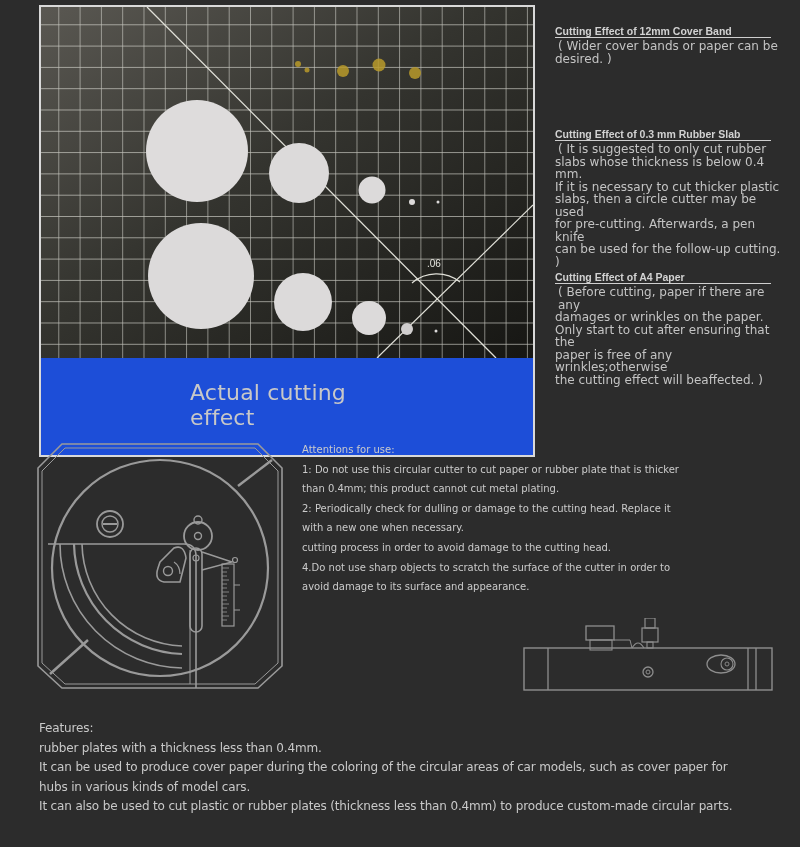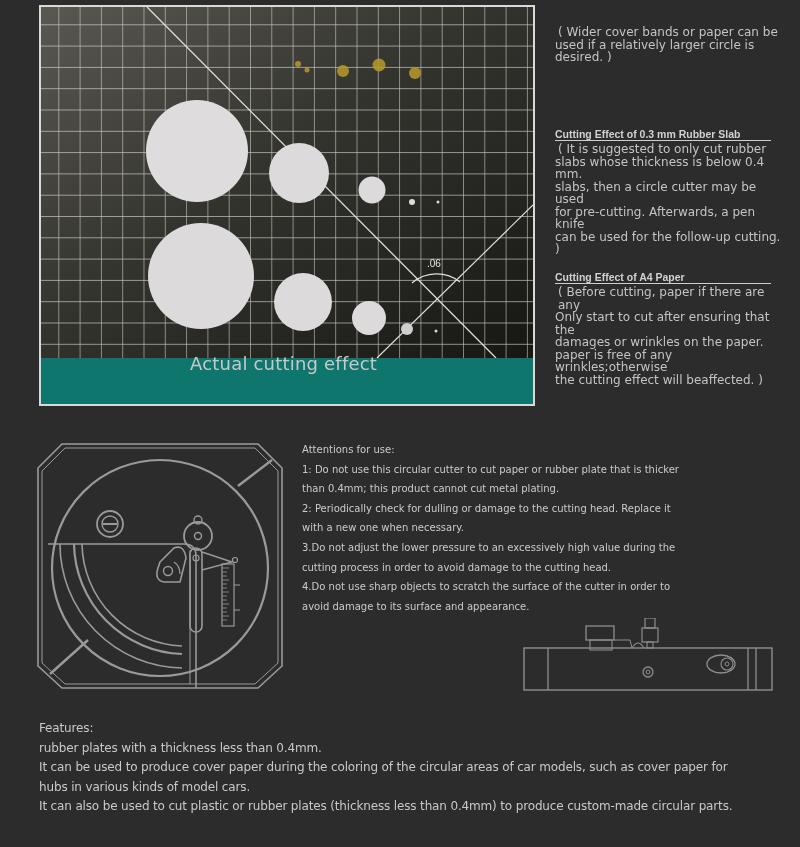--- a/index.html
+++ b/index.html
@@ -1,28 +1,28 @@
 <!DOCTYPE html>
 <html><head>
 <meta charset="utf-8">
 <style>
   * { box-sizing: border-box; margin: 0; padding: 0; }
   html, body { width: 800px; height: 847px; background: #2c2c2c; overflow: hidden; }
   body { position: relative; font-family: "DejaVu Sans", "Liberation Sans", sans-serif; color: #c9c9c9; }
 
   .photo-frame {
-    position: absolute; left: 39px; top: 5px; width: 496px; height: 401px;
-    border: 2px solid #d9d9d9; background: #0f766e;
+    position: absolute; left: 39px; top: 5px; width: 496px; height: 452px;
+    border: 2px solid #d9d9d9; background: #1d4ed8;
     overflow: hidden;
   }
   .photo-frame svg { position: absolute; left: 0; top: 0; }
 
   .caption {
-    position: absolute; left: 190px; top: 353px; width: 220px;
-    font-size: 18px; color: #c8c8c8; letter-spacing: 0.2px;
+    position: absolute; left: 190px; top: 380px; width: 220px;
+    font-size: 22px; color: #c8c8c8; letter-spacing: 0.2px;
   }
 
   .note { position: absolute; left: 555px; width: 240px; }
   .note-title {
     font-family: "Liberation Sans", sans-serif; font-weight: bold;
     font-size: 10.5px; color: #d2d2d2; text-decoration: underline;
     padding-right: 0; display: inline-block; border-bottom: 1px solid #cfcfcf;
     line-height: 11px; padding-bottom: 0;
   }
   .note-title-wrap { width: 216px; border-bottom: 1px solid #cfcfcf; line-height: 12px; }
@@ -92,48 +92,51 @@
     <circle cx="262" cy="295" r="29" fill="#dcdada"></circle>
     <circle cx="328" cy="311" r="17" fill="#dcdada"></circle>
     <circle cx="366" cy="322" r="6" fill="#d0cece"></circle>
     <circle cx="395" cy="324" r="1.5" fill="#dcdada"></circle>
   </svg>
 </div>
 
 <div class="caption">Actual cutting effect</div>
 
 <div class="note note-1">
+  <div class="note-title-wrap">
+    <span class="note-title">Cutting Effect of 12mm Cover Band</span>
+  </div>
   <div class="note-body">
     <div style="padding-left:3px">( Wider cover bands or paper can be</div>
-    <div>used if a relatively larger circle is</div>
     <div>desired. )</div>
   </div>
 </div>
 
 <div class="note note-2">
   <div class="note-title-wrap">
     <span class="note-title">Cutting Effect of 0.3 mm Rubber Slab</span>
   </div>
   <div class="note-body">
     <div style="padding-left:3px">( It is suggested to only cut rubber</div>
     <div>slabs whose thickness is below 0.4 mm.</div>
+    <div>If it is necessary to cut thicker plastic</div>
     <div>slabs, then a circle cutter may be used</div>
     <div>for pre-cutting. Afterwards, a pen knife</div>
     <div>can be used for the follow-up cutting. )</div>
   </div>
 </div>
 
 <div class="note note-3">
   <div class="note-title-wrap">
     <span class="note-title">Cutting Effect of A4 Paper</span>
   </div>
   <div class="note-body">
     <div style="padding-left:3px">( Before cutting, paper if there are any</div>
+    <div>damages or wrinkles on the paper.</div>
     <div>Only start to cut after ensuring that the</div>
-    <div>damages or wrinkles on the paper.</div>
     <div>paper is free of any wrinkles;otherwise</div>
     <div>the cutting effect will beaffected. )</div>
   </div>
 </div>
 
 <div class="diagram-top">
   <svg width="250" height="250" viewBox="0 0 250 250" fill="none" stroke="#9a9a9a" stroke-width="1.6">
 
     <path d="M 26 4 L 222 4 L 246 28 L 246 226 L 222 248 L 26 248 L 2 226 L 2 28 Z"></path>
     <path d="M 29 8 L 219 8 L 242 31 L 242 223 L 219 244 L 29 244 L 6 223 L 6 31 Z" stroke-width="1"></path>
@@ -196,21 +199,20 @@
     <circle cx="207" cy="46" r="2" stroke-width="0.9"></circle>
   </svg>
 </div>
 
 <div class="attn">
   <p>Attentions for use:</p>
   <p>1: Do not use this circular cutter to cut paper or rubber plate that is thicker</p>
   <p>than 0.4mm; this product cannot cut metal plating.</p>
   <p>2: Periodically check for dulling or damage to the cutting head. Replace it</p>
   <p>with a new one when necessary.</p>
-  <p>3.Do not adjust the lower pressure to an excessively high value during the</p>
   <p>cutting process in order to avoid damage to the cutting head.</p>
   <p>4.Do not use sharp objects to scratch the surface of the cutter in order to</p>
   <p>avoid damage to its surface and appearance.</p>
 </div>
 
 <div class="features">
   <p>Features:</p>
   <p>rubber plates with a thickness less than 0.4mm.</p>
   <p>It can be used to produce cover paper during the coloring of the circular areas of car models, such as cover paper for</p>
   <p>hubs in various kinds of model cars.</p>

